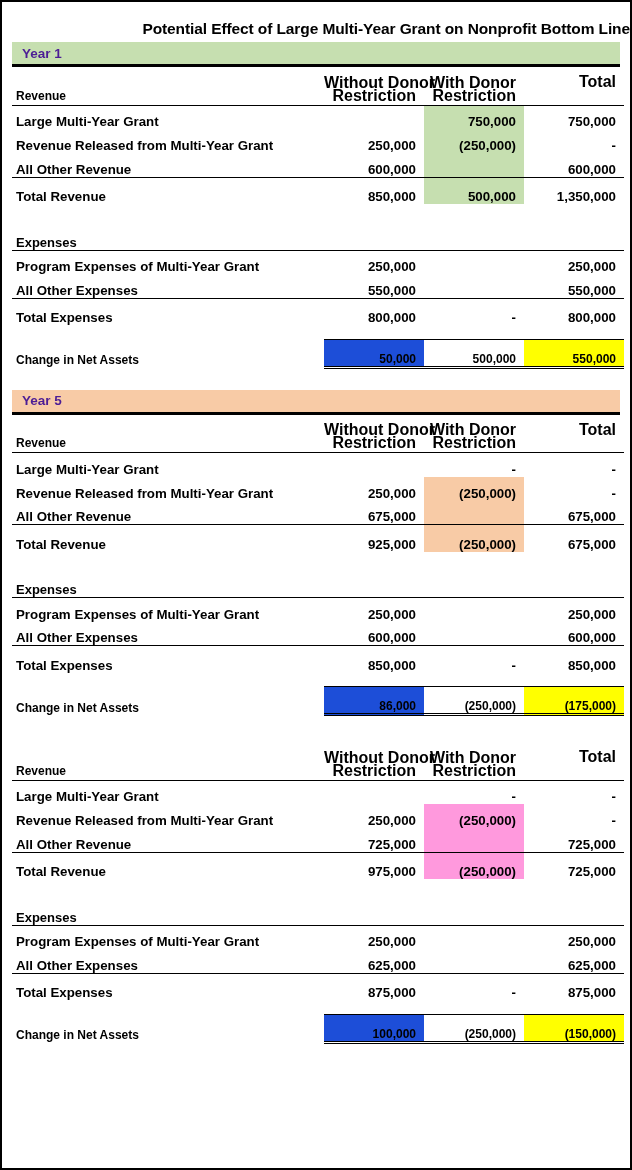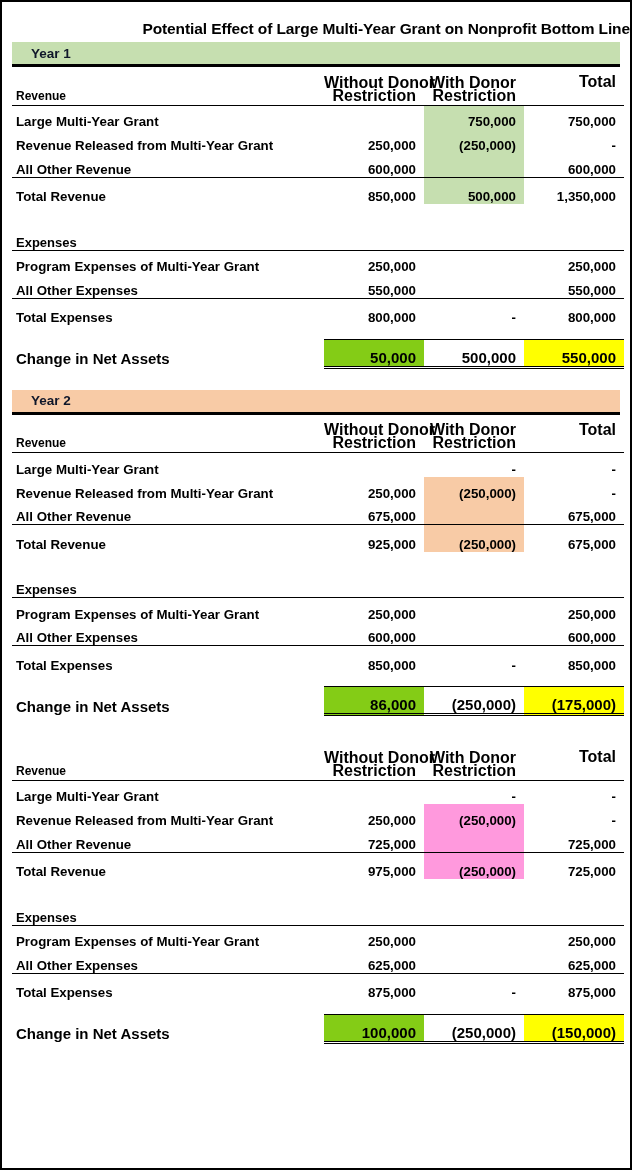--- a/index.html
+++ b/index.html
@@ -30,24 +30,24 @@
   
   .year-block { padding: 0 10px; }
   .block-gap-1 { height: 21px; }
   .block-gap-2 { height: 26px; }
 
   
   .year-banner {
     height: 25px;
     display: flex;
     align-items: center;
-    padding-left: 19px;
+    padding-left: 10px;
     font-size: 13.5px;
     font-weight: bold;
-    color: #0f172a;
+    color: #4c1d95;
     border-bottom: 3px solid #000;
   }
 
   
   table.fin {
     width: 100%;
     border-collapse: collapse;
     table-layout: fixed;
     font-size: 13.3px;
     color: #000;
@@ -84,34 +84,34 @@
 
   tr.spacer td { height: 20px; border: none; }
   tr.spacer-sm td { height: 14px; border: none; }
 
   tr.section td { height: 26px; font-weight: bold; font-size: 13px; border-bottom: 1.5px solid #000; vertical-align: bottom; }
 
   
   tr.cna td {
     height: 28px;
     font-weight: bold;
-    font-size: 15px;
+    font-size: 12px;
     border-top: 1.5px solid #000;
     border-bottom: 3px double #000;
   }
   tr.cna td.lbl { border-top: none; border-bottom: none; }
 
   
   .hl-green { background: #c6dfb0; }
   .hl-peach { background: #f8cba6; }
   .hl-pink  { background: #ff99dd; }
   .bn-green { background: #c6dfb0; }
   .bn-peach { background: #f8cba6; }
   .bn-pink  { background: #ff99dd; }
-  .fill-orange { background: #84cc16; }
+  .fill-orange { background: #1d4ed8; }
   .fill-yellow { background: #ffff00; }
 </style>
 </head>
 <body>
 
 <div class="sheet">
 
   <div class="title">Potential Effect of Large Multi-Year Grant on Nonprofit Bottom Line</div>
 
   <div class="year-block">
@@ -196,21 +196,21 @@
           <td class="num">500,000</td>
           <td class="num fill-yellow">550,000</td>
         </tr>
       </tbody>
     </table>
   </div>
 
   <div class="block-gap-1"></div>
 
   <div class="year-block">
-    <div class="year-banner bn-peach">Year 2</div>
+    <div class="year-banner bn-peach">Year 5</div>
     <table class="fin">
       <colgroup>
           <col class="c-label">
           <col class="c-num">
           <col class="c-num">
           <col class="c-num">
         </colgroup>
       <tbody>
         <tr class="hdr">
           <td class="lbl">Revenue</td>

